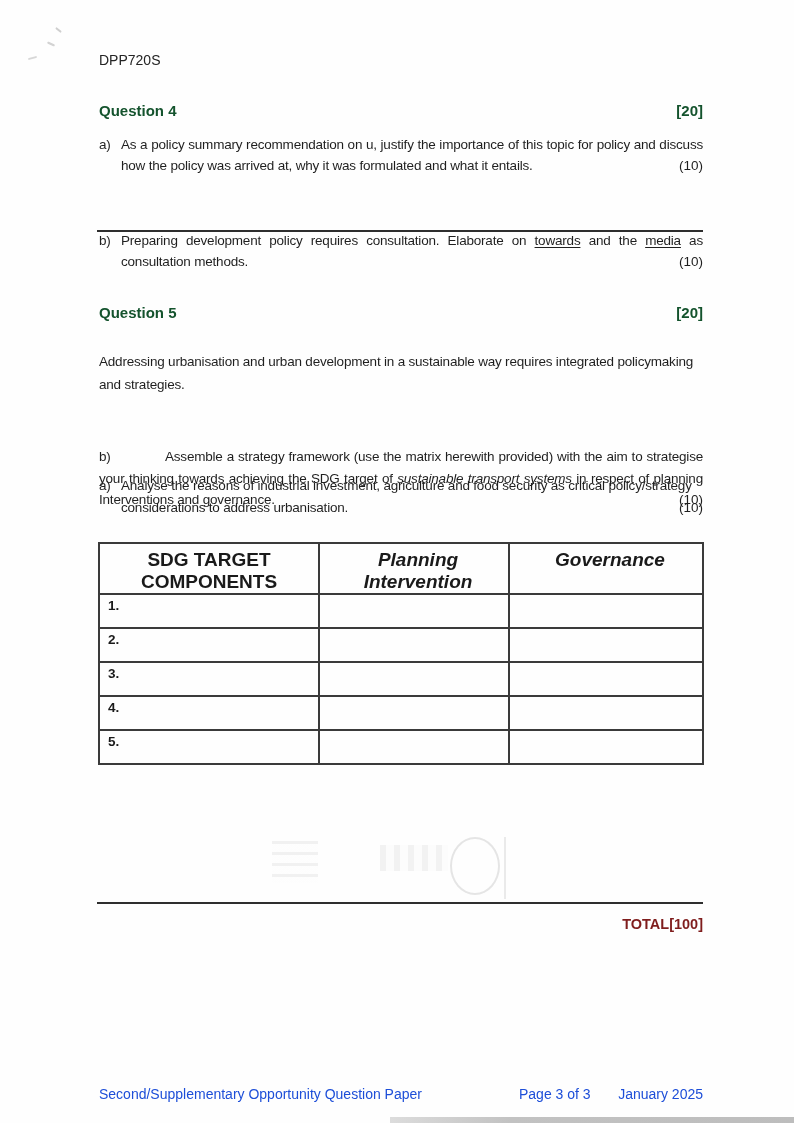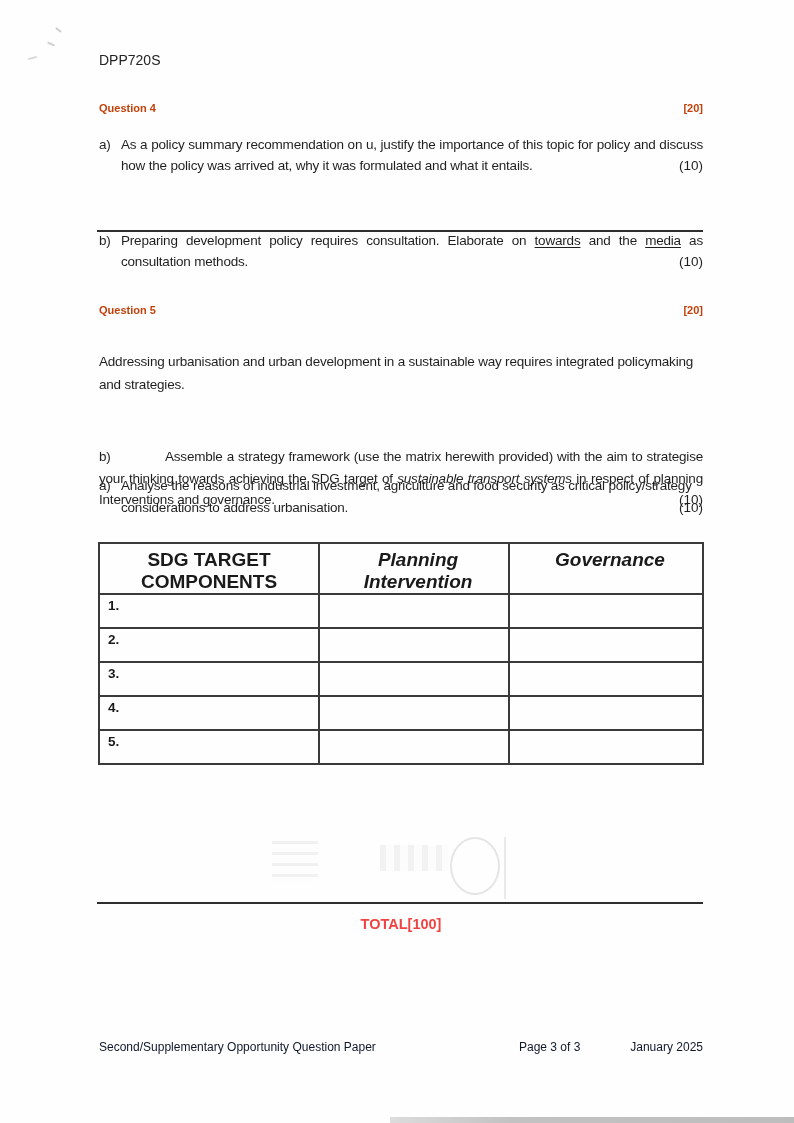--- a/index.html
+++ b/index.html
@@ -10,26 +10,26 @@
     background:#fefefe;
     font-family:"Liberation Sans", sans-serif;
     color:#1c1c1c;
     overflow:hidden;
   }
   .abs { position:absolute; }
   .content { left:99px; width:604px; }
 
   
   .doc-header { top:52px; display:flex; justify-content:space-between; font-size:14px; color:#242424; }
-  .doc-footer { top:1040px; font-size:12px; color:#0f172a; }
+  .doc-footer { top:1086px; font-size:14px; color:#1d4ed8; }
   .footer-page { position:absolute; left:395px; top:0;margin-left:25px; }
   .footer-date { position:absolute; right:0; top:0; }
 
   
-  .q-heading { display:flex; justify-content:space-between; font-size:11px; font-weight:bold; color:#c2410c; }
+  .q-heading { display:flex; justify-content:space-between; font-size:15px; font-weight:bold; color:#14532d; }
   .qh-4 { top:102px; }
   .qh-5 { top:304px; }
 
   
   .para { font-size:13.5px; line-height:21px; letter-spacing:-0.2px; color:#1f1f1f; }
   .item { position:relative; padding-left:22px; }
   .item-label { position:absolute; left:0; top:0; }
   .marks { position:absolute; right:0; bottom:0; letter-spacing:0; }
   .just { text-align:justify; }
   .p-q4a { top:134px; }
@@ -40,21 +40,21 @@
   .p-q5b .item-label { text-indent:0; }
   .u { text-decoration:underline; text-underline-offset:2px; }
   .it { font-style:italic; }
 
   
   .rule { height:2px; background:#2e2e2e; }
   .rule-q4 { top:230px; left:97px; width:606px; }
   .rule-total { top:902px; left:97px; width:606px; }
 
   
-  .total-row { top:916px; display:flex; justify-content:center; font-size:14.5px; font-weight:bold; color:#ef4444; }
+  .total-row { top:916px; display:flex; justify-content:flex-end; font-size:14.5px; font-weight:bold; color:#7f1d1d; }
 
   
   .matrix { top:542px; left:98px; width:604px; border-collapse:collapse; table-layout:fixed; }
   .matrix th, .matrix td { border:2px solid #3a3a3a; vertical-align:top; }
   .matrix th { height:35px; font-size:19px; font-weight:bold; text-align:center; padding-top:5px; color:#1a1a1a; }
   .matrix th.it { font-style:italic;padding-left:8px; }
   .matrix td { height:34px; font-size:13.5px; font-weight:bold; padding:3px 0 0 8px; color:#1a1a1a; }
   .col-1 { width:220px; } .col-2 { width:190px; } .col-3 { width:194px; }
 
   

